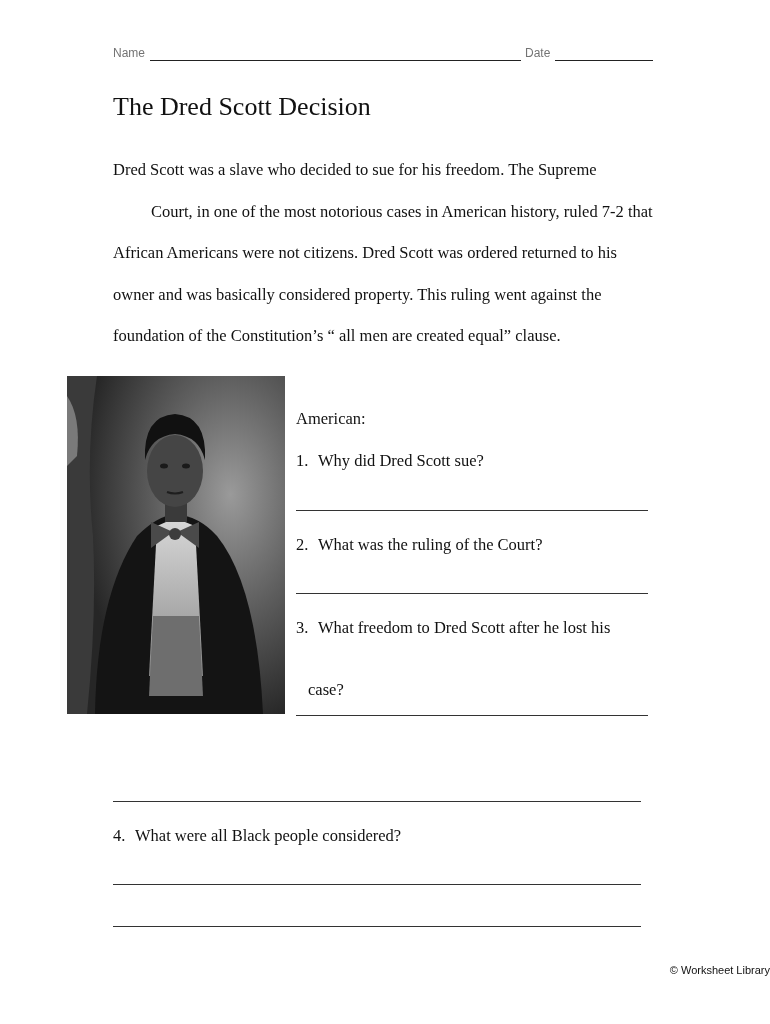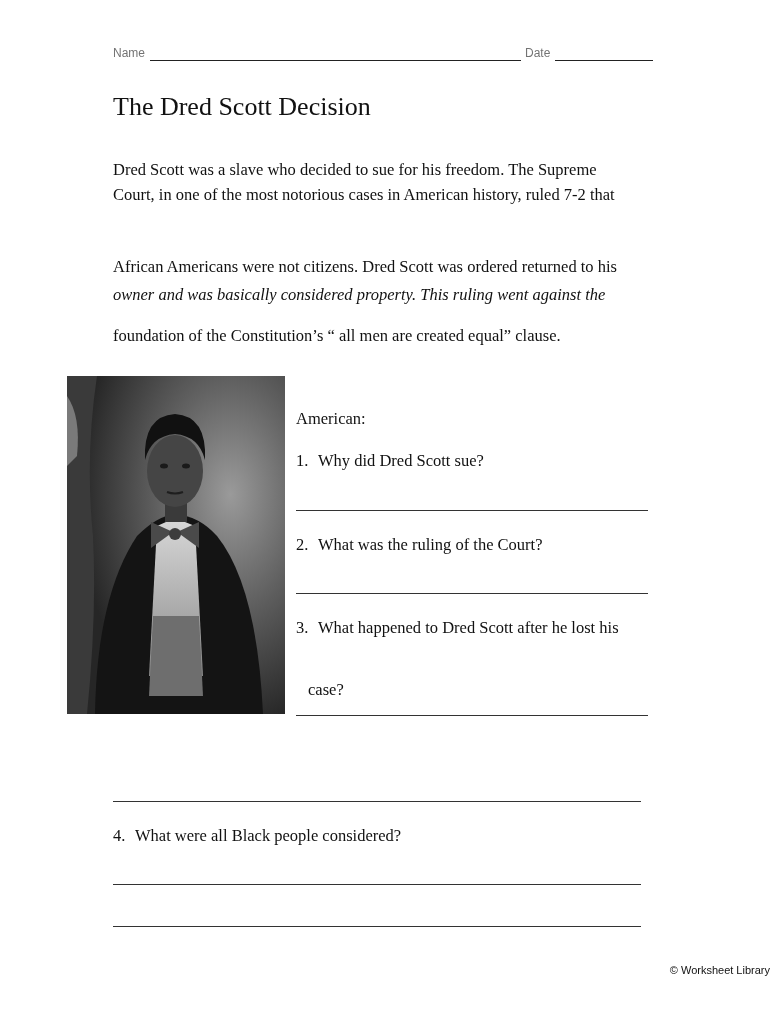--- a/index.html
+++ b/index.html
@@ -99,23 +99,23 @@
   <span class="label" style="left:0;">Name</span>
   <div class="line" style="left:37px; width:371px;"></div>
   <span class="label" style="left:412px;">Date</span>
   <div class="line" style="left:442px; width:98px;"></div>
 </div>
 
 <div class="title">The Dred Scott Decision</div>
 
 <div>
   <div class="para-line" style="top:160px;">Dred Scott was a slave who decided to sue for his freedom. The Supreme</div>
-  <div class="para-line" style="top:185px;">Court, in one of the most notorious cases in American history, ruled 7-2 that</div>
-  <div class="para-line" style="top:257px;text-align:center;">African Americans were not citizens. Dred Scott was ordered returned to his</div>
-  <div class="para-line" style="top:285px;font-style:italic;">owner and was basically considered property. This ruling went against the</div>
+  <div class="para-line" style="top:202px;margin-left:38px;">Court, in one of the most notorious cases in American history, ruled 7-2 that</div>
+  <div class="para-line" style="top:243px;text-align:center;">African Americans were not citizens. Dred Scott was ordered returned to his</div>
+  <div class="para-line" style="top:285px;">owner and was basically considered property. This ruling went against the</div>
   <div class="para-line" style="top:326px;">foundation of the Constitution’s “ all men are created equal” clause.</div>
 </div>
 
 <div class="portrait">
   <svg width="218" height="338" viewBox="0 0 218 338" xmlns="http://www.w3.org/2000/svg">
     <defs>
       <radialGradient id="bg" cx="0.75" cy="0.35" r="0.7">
         <stop offset="0" stop-color="#9a9a9a"></stop>
         <stop offset="0.5" stop-color="#5e5e5e"></stop>
         <stop offset="1" stop-color="#262626"></stop>
@@ -158,21 +158,21 @@
     <span class="q-num">1.</span><span>Why did Dred Scott sue?</span>
   </div>
   <div class="answer-line" style="left:296px; top:510px; width:352px;"></div>
 
   <div class="q-text" style="left:296px; top:535px;">
     <span class="q-num">2.</span><span>What was the ruling of the Court?</span>
   </div>
   <div class="answer-line" style="left:296px; top:593px; width:352px;"></div>
 
   <div class="q-text" style="left:296px; top:618px;">
-    <span class="q-num">3.</span><span>What happened to Dred Scott after he lost his</span>
+    <span class="q-num">3.</span><span>What freedom to Dred Scott after he lost his</span>
   </div>
   <div class="q-text" style="left:308px; top:660px;margin-top:20px;">case?</div>
   <div class="answer-line" style="left:296px; top:715px; width:352px;"></div>
 
   <div class="answer-line" style="left:113px; top:801px; width:528px;"></div>
 
   <div class="q-text" style="left:113px; top:826px;">
     <span class="q-num">4.</span><span>What were all Black people considered?</span>
   </div>
   <div class="answer-line" style="left:113px; top:884px; width:528px;"></div>

